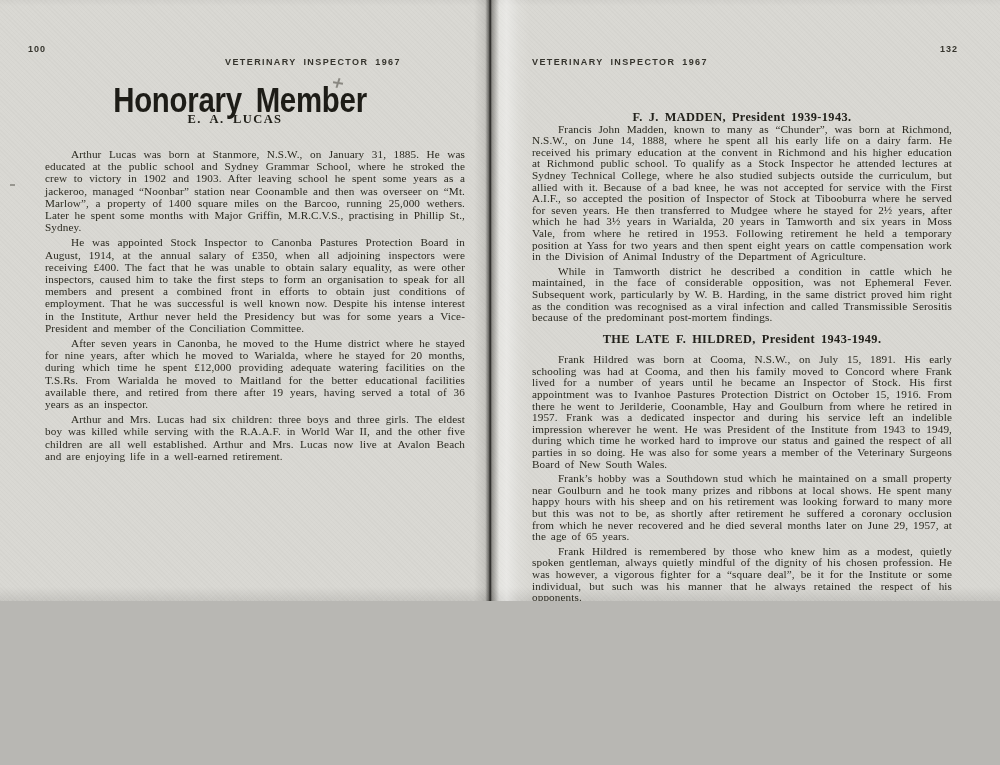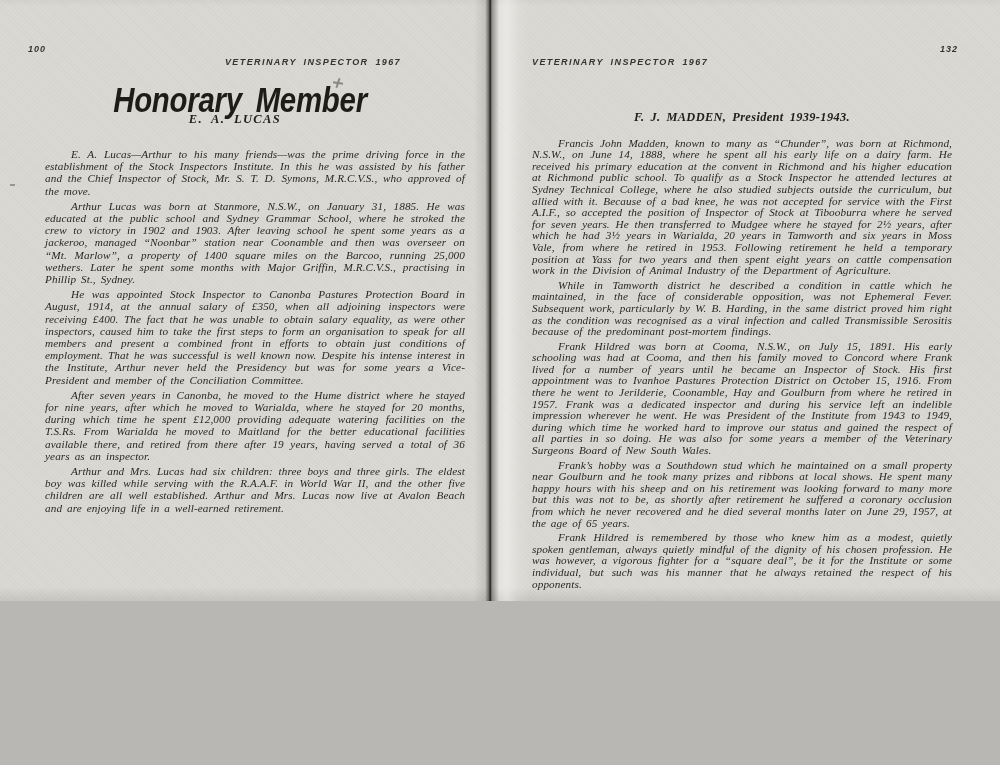--- a/index.html
+++ b/index.html
@@ -9,21 +9,20 @@
     position: relative; width: 1000px; height: 601px;
     background-color: #d9d8d3;
     background-image:
       repeating-linear-gradient(45deg, rgba(0,0,0,0.02) 0 1px, transparent 1px 3px),
       repeating-linear-gradient(-45deg, rgba(255,255,255,0.03) 0 1px, transparent 1px 4px),
       linear-gradient(180deg, rgba(0,0,0,0.03) 0, transparent 6px),
       linear-gradient(0deg, rgba(0,0,0,0.09) 0, transparent 14px);
     font-family: "Liberation Serif", serif;
     color: #28271f;
     overflow: hidden;
-    font-style: italic;
   }
 
   .page { position: absolute; top: 0; height: 765px; }
   .page-left  { left: 0; width: 490px; }
   .page-right { left: 490px; width: 510px; }
 
   
   .gutter {
     position: absolute; left: 474px; top: 0; width: 56px; height: 765px;
     background: linear-gradient(90deg,
@@ -82,21 +81,21 @@
 
   .page-left .body-text { left: 45px; top: 148px; line-height: 12.2px; }
   .page-right .body-text { left: 42px; top: 112px; line-height: 11.6px; }
 
   .section-heading {
     margin: 0; text-align: center; text-indent: 0;
     font-family: "Liberation Serif", serif; font-weight: bold;
     font-size: 12.3px; color: #21201a; letter-spacing: 0.4px; word-spacing: 2.5px;
     white-space: nowrap;
   }
-  .section-heading.first { margin-bottom: 14px; }
+  .section-heading.first { }
   .section-heading.second { margin-top: 10px; margin-bottom: 9px; }
 
   
   .artifact {
     position: absolute; left: 333px; top: 78px; width: 10px; height: 10px;
     pointer-events: none; opacity: 0.55;
   }
   .artifact::before {
     content: ""; position: absolute; left: 4px; top: 0; width: 2px; height: 10px;
     background: #4a4840; transform: rotate(18deg);
@@ -119,38 +118,38 @@
     <span class="folio">100</span>
     <span class="running-head">VETERINARY INSPECTOR 1967</span>
 
     <h1 class="page-title"><span class="squeeze">Honorary Member</span></h1>
     <div class="artifact"></div>
     <div class="speck"></div>
 
     <h2 class="page-subtitle">E. A. LUCAS</h2>
 
     <div class="body-text">
-      <p>E. A. Lucas—Arthur to his many friends—was the prime driving force in the establishment of the Stock Inspectors Institute. In this he was assisted by his father and the Chief Inspector of Stock, Mr. S. T. D. Symons, M.R.C.V.S., who approved of the move.</p>
       <p>Arthur Lucas was born at Stanmore, N.S.W., on January 31, 1885. He was educated at the public school and Sydney Grammar School, where he stroked the crew to victory in 1902 and 1903. After leaving school he spent some years as a jackeroo, managed “Noonbar” station near Coonamble and then was overseer on “Mt. Marlow”, a property of 1400 square miles on the Barcoo, running 25,000 wethers. Later he spent some months with Major Griffin, M.R.C.V.S., practising in Phillip St., Sydney.</p>
       <p>He was appointed Stock Inspector to Canonba Pastures Protection Board in August, 1914, at the annual salary of £350, when all adjoining inspectors were receiving £400. The fact that he was unable to obtain salary equality, as were other inspectors, caused him to take the first steps to form an organisation to speak for all members and present a combined front in efforts to obtain just conditions of employment. That he was successful is well known now. Despite his intense interest in the Institute, Arthur never held the Presidency but was for some years a Vice-President and member of the Conciliation Committee.</p>
       <p>After seven years in Canonba, he moved to the Hume district where he stayed for nine years, after which he moved to Warialda, where he stayed for 20 months, during which time he spent £12,000 providing adequate watering facilities on the T.S.Rs. From Warialda he moved to Maitland for the better educational facilities available there, and retired from there after 19 years, having served a total of 36 years as an inspector.</p>
       <p>Arthur and Mrs. Lucas had six children: three boys and three girls. The eldest boy was killed while serving with the R.A.A.F. in World War II, and the other five children are all well established. Arthur and Mrs. Lucas now live at Avalon Beach and are enjoying life in a well-earned retirement.</p>
     </div>
   </div>
 
   <div class="page page-right">
     <span class="running-head">VETERINARY INSPECTOR 1967</span>
     <span class="folio">132</span>
 
 
     <div class="body-text">
       <h3 class="section-heading first">F. J. MADDEN, President 1939-1943.</h3>
       <p>Francis John Madden, known to many as “Chunder”, was born at Richmond, N.S.W., on June 14, 1888, where he spent all his early life on a dairy farm. He received his primary education at the convent in Richmond and his higher education at Richmond public school. To qualify as a Stock Inspector he attended lectures at Sydney Technical College, where he also studied subjects outside the curriculum, but allied with it. Because of a bad knee, he was not accepted for service with the First A.I.F., so accepted the position of Inspector of Stock at Tibooburra where he served for seven years. He then transferred to Mudgee where he stayed for 2½ years, after which he had 3½ years in Warialda, 20 years in Tamworth and six years in Moss Vale, from where he retired in 1953. Following retirement he held a temporary position at Yass for two years and then spent eight years on cattle compensation work in the Division of Animal Industry of the Department of Agriculture.</p>
       <p>While in Tamworth district he described a condition in cattle which he maintained, in the face of considerable opposition, was not Ephemeral Fever. Subsequent work, particularly by W. B. Harding, in the same district proved him right as the condition was recognised as a viral infection and called Transmissible Serositis because of the predominant post-mortem findings.</p>
 
+      <h3 class="section-heading second">THE LATE F. HILDRED, President 1943-1949.</h3>
       <p>Frank Hildred was born at Cooma, N.S.W., on July 15, 1891. His early schooling was had at Cooma, and then his family moved to Concord where Frank lived for a number of years until he became an Inspector of Stock. His first appointment was to Ivanhoe Pastures Protection District on October 15, 1916. From there he went to Jerilderie, Coonamble, Hay and Goulburn from where he retired in 1957. Frank was a dedicated inspector and during his service left an indelible impression wherever he went. He was President of the Institute from 1943 to 1949, during which time he worked hard to improve our status and gained the respect of all parties in so doing. He was also for some years a member of the Veterinary Surgeons Board of New South Wales.</p>
       <p>Frank’s hobby was a Southdown stud which he maintained on a small property near Goulburn and he took many prizes and ribbons at local shows. He spent many happy hours with his sheep and on his retirement was looking forward to many more but this was not to be, as shortly after retirement he suffered a coronary occlusion from which he never recovered and he died several months later on June 29, 1957, at the age of 65 years.</p>
       <p>Frank Hildred is remembered by those who knew him as a modest, quietly spoken gentleman, always quietly mindful of the dignity of his chosen profession. He was however, a vigorous fighter for a “square deal”, be it for the Institute or some individual, but such was his manner that he always retained the respect of his opponents.</p>
     </div>
   </div>
 
   <div class="gutter"></div>
 
 </div>
 

